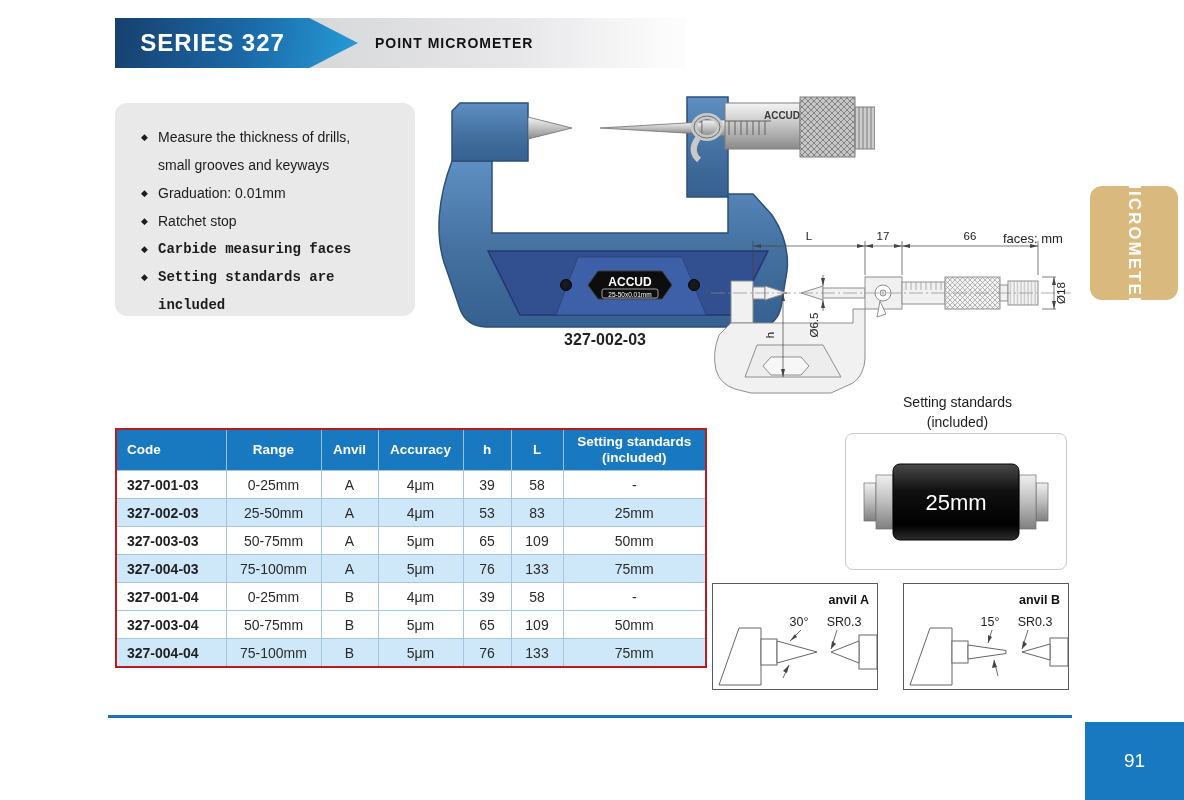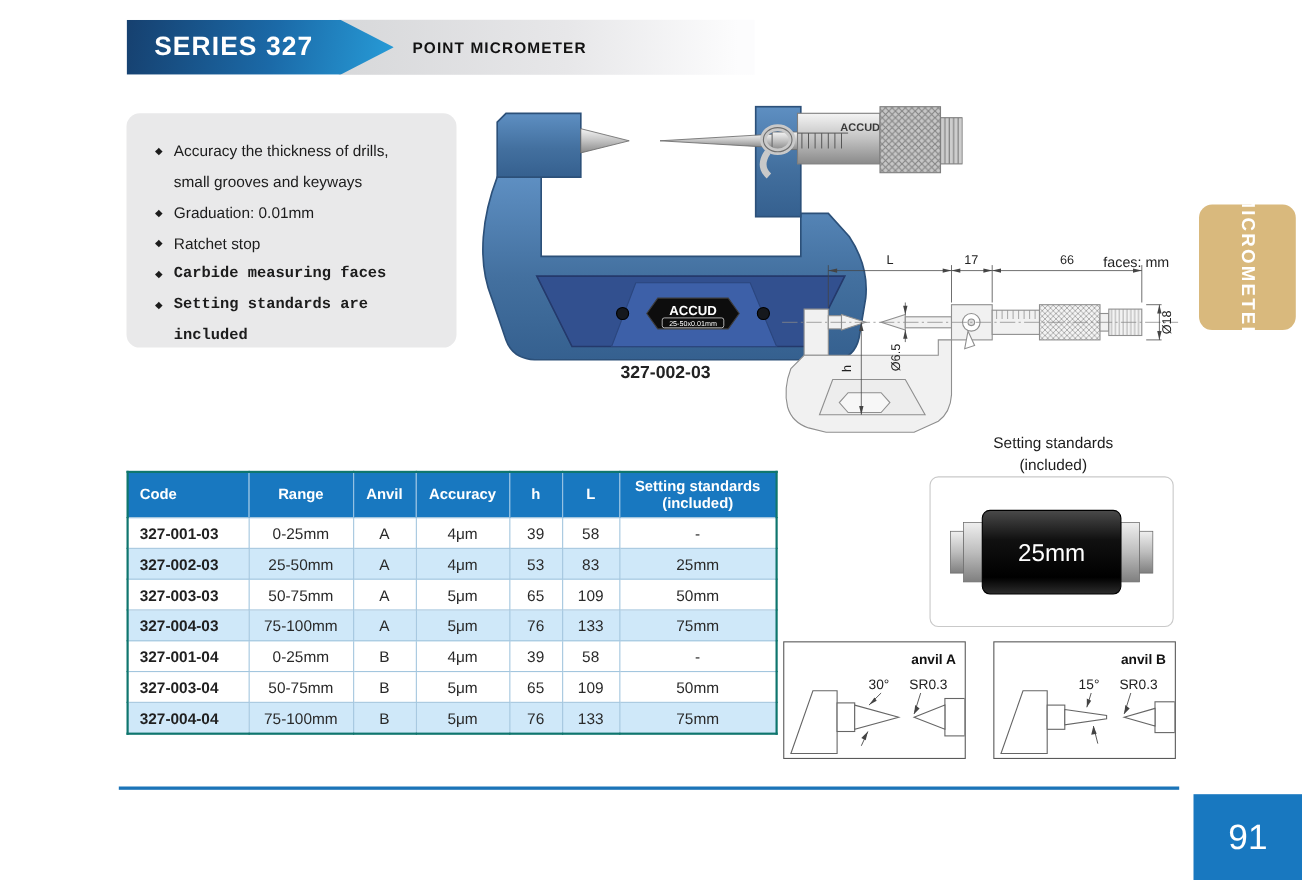--- a/index.html
+++ b/index.html
@@ -34,57 +34,57 @@
   #unit-label{left:1003px;top:231px;font-size:13px;color:#222;}
   #std-caption{left:870px;top:392px;width:175px;text-align:center;font-size:14px;line-height:20px;}
 
   
   #std-box{left:845px;top:433px;width:222px;height:137px;background:#fff;
     border:1px solid #c9c9c9;border-radius:8px;box-sizing:border-box;}
 
   
   #spec-wrap{left:115px;top:428px;width:590px;}
   table.spec{border-collapse:collapse;width:590px;table-layout:fixed;
-    border:2px solid #0f766e;font-size:14px;}
+    border:2px solid #b91c1c;font-size:14px;}
   table.spec th{background:#1878c0;color:#fff;font-size:13.5px;font-weight:bold;
     height:40px;border-left:1px solid rgba(255,255,255,.55);padding:0;line-height:16px;}
   table.spec th:first-child{border-left:none;text-align:left;padding-left:10px;}
   table.spec td{height:27px;border:1px solid #a3c6de;text-align:center;color:#2a2a2a;padding:0;}
   table.spec td.code{text-align:left;padding-left:10px;font-weight:bold;color:#1f1f1f;}
   table.spec tr.alt td{background:#cfe8f9;}
 
   
   .anvil-box{width:166px;height:107px;border:1px solid #5a5a5a;background:#fff;box-sizing:border-box;}
   #anvil-a{left:712px;top:583px;}
   #anvil-b{left:903px;top:583px;}
 
   
   #side-tab{left:1090px;top:186px;width:88px;height:114px;background:#d9b97d;border-radius:12px;}
   #side-tab span{position:absolute;left:50%;top:50%;transform:translate(-50%,-50%);
     writing-mode:vertical-rl;font-weight:bold;font-size:17px;letter-spacing:2px;color:#fff;}
   #bottom-rule{left:108px;top:715px;width:964px;height:3px;background:#1b74b8;}
   #page-box{left:1085px;top:722px;width:99px;height:78px;background:#1878c0;
-    color:#fff;font-size:32px;display:flex;align-items:center;justify-content:center;}
+    color:#fff;font-size:19px;display:flex;align-items:center;justify-content:center;}
 
   svg text{font-family:"Liberation Sans",sans-serif;}
 </style>
 </head>
 <body>
 
 <div id="page">
 
   <div class="abs" id="gray-band"></div>
   <div class="abs" id="page-title">POINT MICROMETER</div>
   <div class="abs" id="blue-arrow"></div>
   <div class="abs" id="series-label">SERIES 327</div>
 
   <div class="abs" id="features">
     <div class="feat">
       <span class="blt">◆</span>
-      <span class="txt">Accuracy the thickness of drills, small grooves and keyways</span>
+      <span class="txt">Measure the thickness of drills, small grooves and keyways</span>
     </div>
     <div class="feat">
       <span class="blt">◆</span>
       <span class="txt">Graduation: 0.01mm</span>
     </div>
     <div class="feat">
       <span class="blt">◆</span>
       <span class="txt">Ratchet stop</span>
     </div>
     <div class="feat bold">

